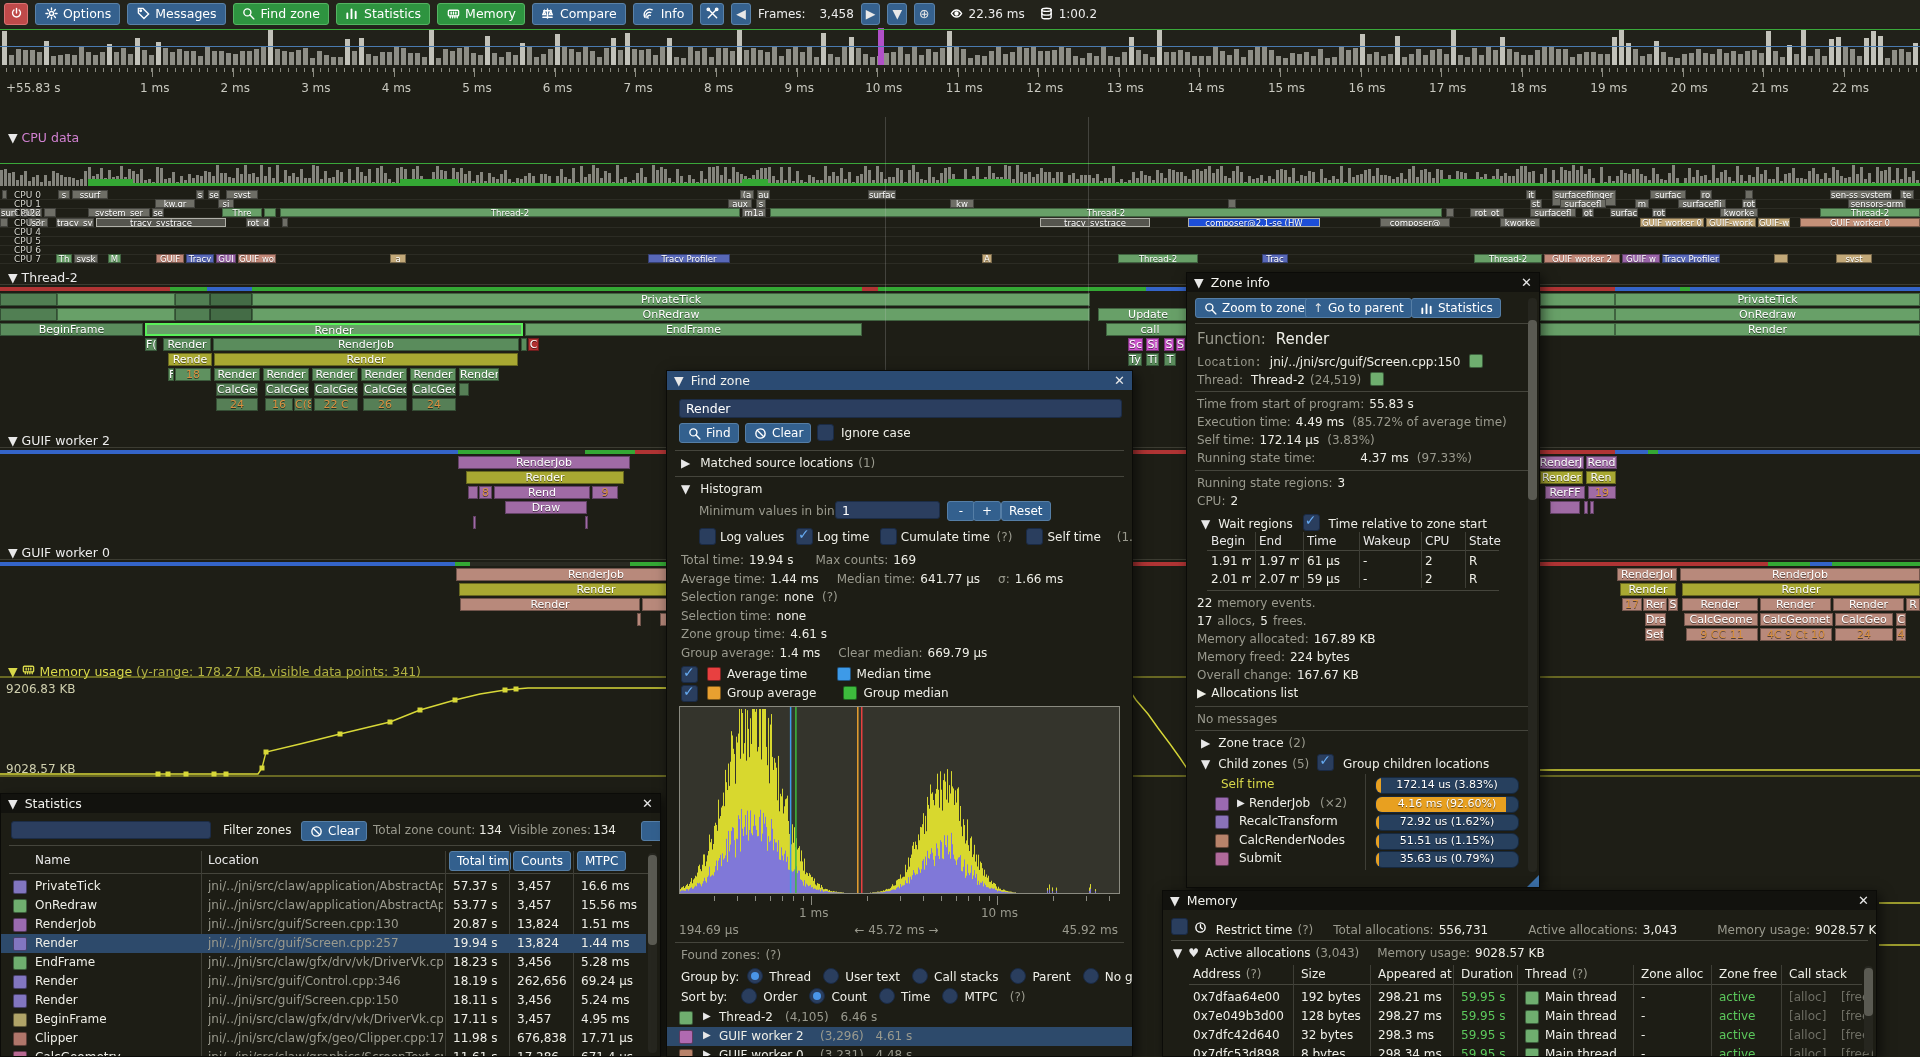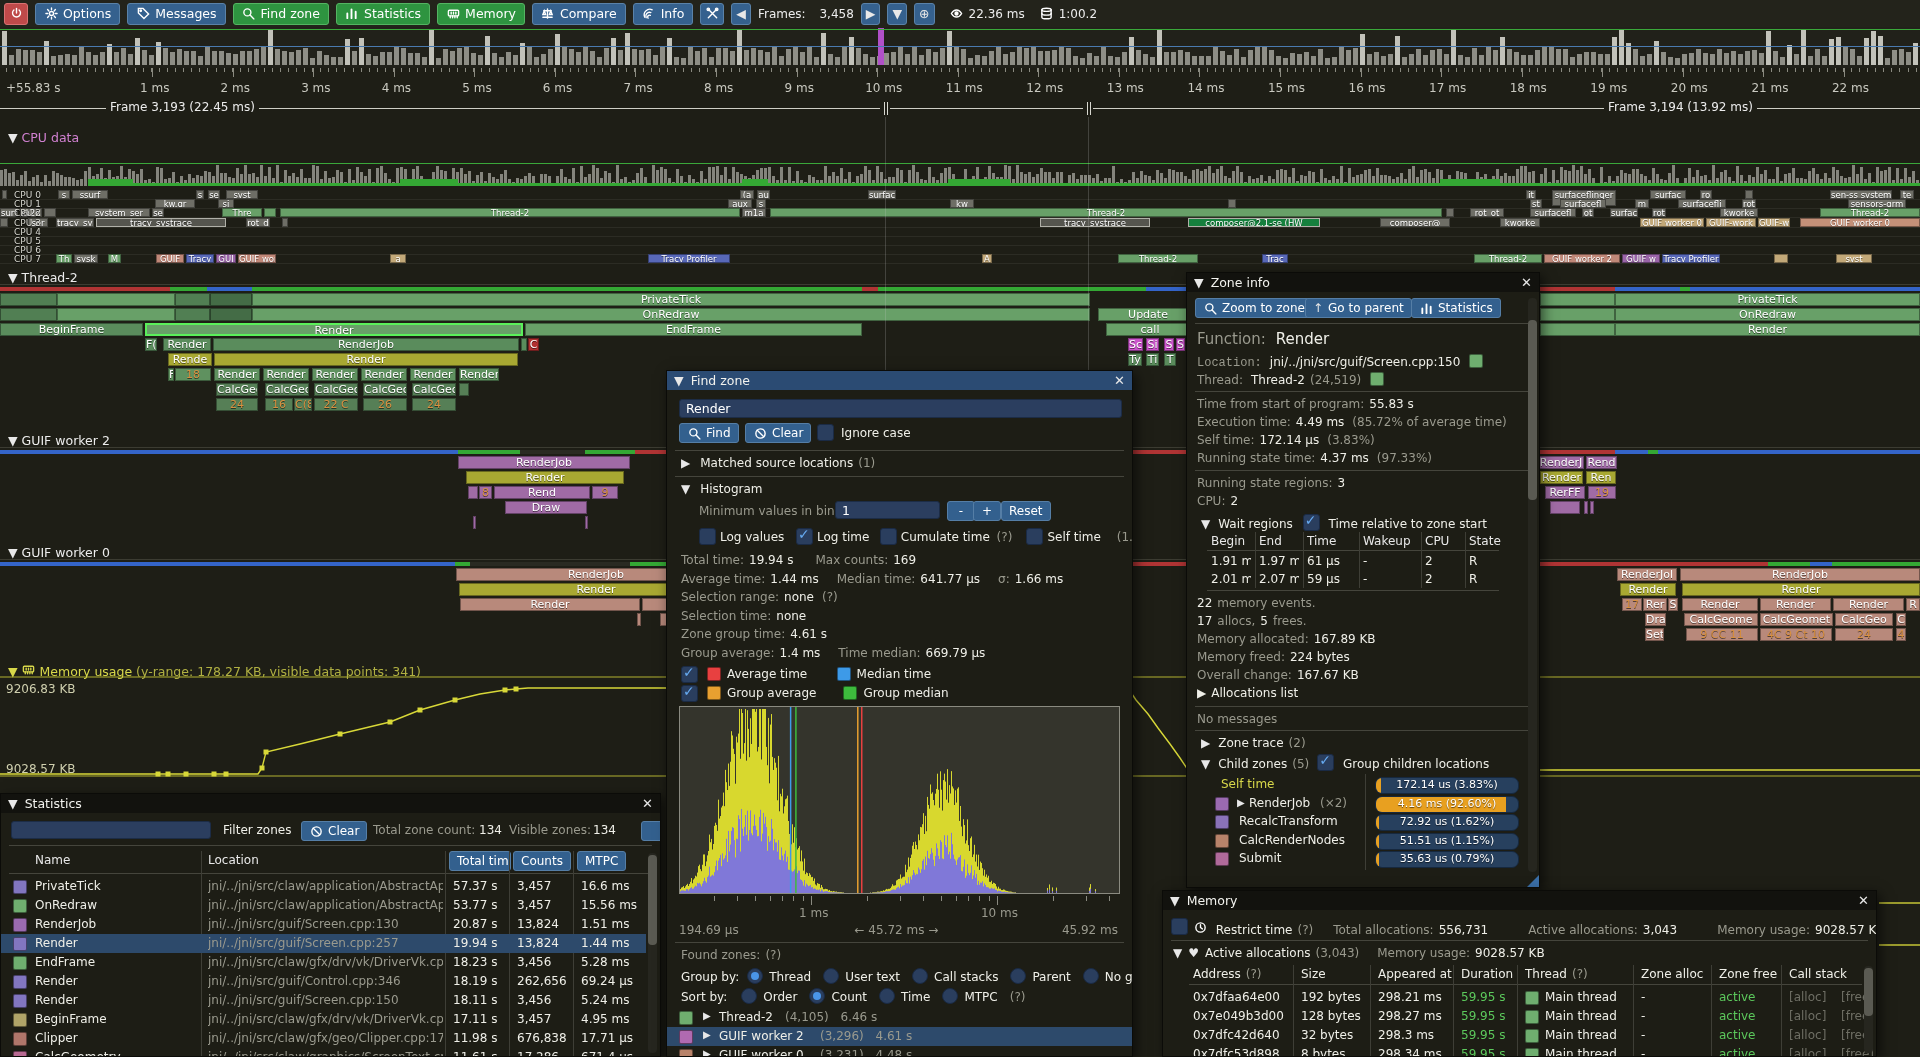--- a/index.html
+++ b/index.html
@@ -746,31 +746,20 @@
       <div class="tick" style="left: 1602.3px; height: 9px;"></div>
       <span class="rlabel" style="left: 1590.26px;">19 ms</span>
       <div class="tick" style="left: 1682.8px; height: 9px;"></div>
       <span class="rlabel" style="left: 1670.83px;">20 ms</span>
       <div class="tick" style="left: 1763.4px; height: 9px;"></div>
       <span class="rlabel" style="left: 1751.4px;">21 ms</span>
       <div class="tick" style="left: 1844px; height: 9px;"></div>
       <span class="rlabel" style="left: 1831.97px;">22 ms</span>
     </div>
 
-  <div id="framemarks">
-      <div class="fline" style="left: 0px; width: 880px;"></div>
-      <div class="fline" style="left: 890px; width: 193px;"></div>
-      <div class="fline" style="left: 1093px; width: 827px;"></div>
-      <div class="fsep" style="left: 884px;"></div>
-      <div class="fsep" style="left: 887px;"></div>
-      <div class="fsep" style="left: 1087px;"></div>
-      <div class="fsep" style="left: 1090px;"></div>
-      <span class="flabel" style="left: 106px;">Frame 3,193 (22.45 ms)</span>
-      <span class="flabel" style="left: 1604px;">Frame 3,194 (13.92 ms)</span>
-    </div>
 
   <div id="timeline">
       <div class="seclab" style="left: 8px; top: 130px; color: rgb(208, 128, 208);"><span class="caret">▼ </span><span>CPU data</span></div>
       <div style="position: absolute; left: 0px; top: 163px; width: 1920px; height: 1px; background: rgb(58, 168, 58);"></div>
       <div style="position: absolute; left: 0px; top: 170.234px; width: 3px; height: 15.7659px; background: rgb(132, 132, 124);"></div>
       <div style="position: absolute; left: 4px; top: 169.057px; width: 3px; height: 16.9426px; background: rgb(132, 132, 124);"></div>
       <div style="position: absolute; left: 8px; top: 173.437px; width: 3px; height: 12.5635px; background: rgb(132, 132, 124);"></div>
       <div style="position: absolute; left: 12px; top: 171.827px; width: 3px; height: 14.1727px; background: rgb(132, 132, 124);"></div>
       <div style="position: absolute; left: 16px; top: 179.877px; width: 3px; height: 6.12343px; background: rgb(132, 132, 124);"></div>
       <div style="position: absolute; left: 20px; top: 175.476px; width: 3px; height: 10.5244px; background: rgb(132, 132, 124);"></div>
@@ -1315,21 +1304,21 @@
         <span style="position: absolute; left: 14px; top: 0px; font-size: 9px; color: rgb(216, 216, 208); z-index: 2; text-shadow: rgb(0, 0, 0) 0px 1px 1px;">CPU 2</span>
       </div>
       <div class="rowc" style="top: 217.6px; height: 9px; border-bottom: 1px solid rgb(44, 44, 36);">
         <div class="zone cpuzone" style="left: 0px; width: 8px; height: 9px; line-height: 8px; font-size: 8.5px; background: rgb(110, 110, 102);"></div>
         <div class="zone cpuzone" style="left: 28px; width: 20px; height: 9px; line-height: 8px; font-size: 8.5px; background: rgb(110, 110, 102);">ser</div>
         <div class="zone cpuzone" style="left: 56px; width: 38px; height: 9px; line-height: 8px; font-size: 8.5px; background: rgb(110, 110, 102);">tracy_sysn</div>
         <div class="zone cpuzone" style="left: 96px; width: 130px; height: 9px; line-height: 8px; font-size: 8.5px; background: rgb(85, 85, 78); border-color: rgb(176, 176, 168);">tracy_systrace</div>
         <div class="zone cpuzone" style="left: 246px; width: 24px; height: 9px; line-height: 8px; font-size: 8.5px; background: rgb(110, 110, 102);">rot_d</div>
         <div class="zone cpuzone" style="left: 282px; width: 6px; height: 9px; line-height: 8px; font-size: 8.5px; background: rgb(110, 110, 102);"></div>
         <div class="zone cpuzone" style="left: 1040px; width: 110px; height: 9px; line-height: 8px; font-size: 8.5px; background: rgb(85, 85, 78); border-color: rgb(176, 176, 168);">tracy_systrace</div>
-        <div class="zone cpuzone" style="left: 1188px; width: 132px; height: 9px; line-height: 8px; font-size: 8.5px; background: #15803d; border-color: rgb(176, 176, 168);">composer@2.1-se (HW</div>
+        <div class="zone cpuzone" style="left: 1188px; width: 132px; height: 9px; line-height: 8px; font-size: 8.5px; background: #1d4ed8; border-color: rgb(176, 176, 168);">composer@2.1-se (HW</div>
         <div class="zone cpuzone" style="left: 1380px; width: 70px; height: 9px; line-height: 8px; font-size: 8.5px; background: rgb(110, 110, 102);">composer@</div>
         <div class="zone cpuzone" style="left: 1500px; width: 40px; height: 9px; line-height: 8px; font-size: 8.5px; background: rgb(110, 110, 102);">kworke</div>
         <div class="zone cpuzone" style="left: 1640px; width: 64px; height: 9px; line-height: 8px; font-size: 8.5px; background: rgb(194, 168, 120);">GUIF worker 0</div>
         <div class="zone cpuzone" style="left: 1706px; width: 50px; height: 9px; line-height: 8px; font-size: 8.5px; background: rgb(194, 168, 120);">GUIF-work</div>
         <div class="zone cpuzone" style="left: 1758px; width: 32px; height: 9px; line-height: 8px; font-size: 8.5px; background: rgb(194, 168, 120);">GUIF-w</div>
         <div class="zone cpuzone" style="left: 1800px; width: 120px; height: 9px; line-height: 8px; font-size: 8.5px; background: rgb(196, 144, 120);">GUIF worker 0</div>
         <span style="position: absolute; left: 14px; top: 0px; font-size: 9px; color: rgb(216, 216, 208); z-index: 2; text-shadow: rgb(0, 0, 0) 0px 1px 1px;">CPU 3</span>
       </div>
       <div class="rowc" style="top: 226.8px; height: 9px; border-bottom: 1px solid rgb(44, 44, 36);">
         <span style="position: absolute; left: 14px; top: 0px; font-size: 9px; color: rgb(216, 216, 208); z-index: 2; text-shadow: rgb(0, 0, 0) 0px 1px 1px;">CPU 4</span>
@@ -1742,21 +1731,21 @@
         <span class="val" style="position: absolute; left: 233.8px; top: 140px;">Cumulate time</span>
         <span class="lab" style="position: absolute; left: 329.6px; top: 140px;">(?)</span>
         <div class="cb" style="position: absolute; left: 359.4px; top: 138px;"></div>
         <span class="val" style="position: absolute; left: 380.4px; top: 140px;">Self time</span>
         <span class="lab" style="position: absolute; left: 449.8px; top: 140px;">(1.16%)</span>
         <div class="rich" style="left: 14px; top: 163px;"><span class="lab">Total time:</span><span class="val" style="margin-right: 22px;">19.94 s</span><span class="lab">Max counts:</span><span class="val">169</span></div>
         <div class="rich" style="left: 14px; top: 181.5px;"><span class="lab">Average time:</span><span class="val" style="margin-right: 18px;">1.44 ms</span><span class="lab">Median time:</span><span class="val" style="margin-right: 18px;">641.77 µs</span><span class="lab">σ:</span><span class="val">1.66 ms</span></div>
         <div class="rich" style="left: 14px; top: 200px;"><span class="lab">Selection range:</span><span class="val" style="margin-right: 8px;">none</span><span class="lab">(?)</span></div>
         <div class="rich" style="left: 14px; top: 218.5px;"><span class="lab">Selection time:</span><span class="val">none</span></div>
         <div class="rich" style="left: 14px; top: 237px;"><span class="lab">Zone group time:</span><span class="val">4.61 s</span></div>
-        <div class="rich" style="left: 14px; top: 255.5px;"><span class="lab">Group average:</span><span class="val" style="margin-right: 18px;">1.4 ms</span><span class="lab">Time median:</span><span class="val">669.79 µs</span></div>
+        <div class="rich" style="left: 14px; top: 255.5px;"><span class="lab">Group average:</span><span class="val" style="margin-right: 18px;">1.4 ms</span><span class="lab">Clear median:</span><span class="val">669.79 µs</span></div>
         <div class="cb on" style="position: absolute; left: 14px; top: 276px;"></div>
         <div class="swatch" style="position: absolute; left: 40px; top: 277px; background: rgb(232, 64, 64);"></div>
         <span class="val" style="position: absolute; left: 60px; top: 277px;">Average time</span>
         <div class="swatch" style="position: absolute; left: 169.6px; top: 277px; background: rgb(61, 154, 232);"></div>
         <span class="val" style="position: absolute; left: 189.6px; top: 277px;">Median time</span>
         <div class="cb on" style="position: absolute; left: 14px; top: 295px;"></div>
         <div class="swatch" style="position: absolute; left: 40px; top: 296px; background: rgb(232, 160, 48);"></div>
         <span class="val" style="position: absolute; left: 60px; top: 296px;">Group average</span>
         <div class="swatch" style="position: absolute; left: 176.4px; top: 296px; background: rgb(61, 187, 61);"></div>
         <span class="val" style="position: absolute; left: 196.4px; top: 296px;">Group median</span>
@@ -1851,21 +1840,21 @@
           <span>Statistics</span>
         </div>
         <div class="sepln" style="top: 31px;"></div>
         <div class="rich" style="left: 10px; top: 38px; font-size: 15px;"><span class="lab" style="margin-right: 10px;">Function:</span><span class="val">Render</span></div>
         <div class="rich" style="left: 10px; top: 62px;"><span class="lab" style="margin-right: 8px; font-family: Liberation Mono, monospace;">Location:</span><span class="val">jni/../jni/src/guif/Screen.cpp:150</span><div class="swatch" style="background: rgb(111, 174, 111); margin-left: 4px;"></div></div>
         <div class="rich" style="left: 10px; top: 80px;"><span class="lab" style="margin-right: 8px;">Thread:</span><span class="val">Thread-2</span><span class="lab">(24,519)</span><div class="swatch" style="background: rgb(111, 174, 111); margin-left: 4px;"></div></div>
         <div class="sepln" style="top: 99px;"></div>
         <div class="rich" style="left: 10px; top: 105px;"><span class="lab">Time from start of program:</span><span class="val">55.83 s</span></div>
         <div class="rich" style="left: 10px; top: 123px;"><span class="lab">Execution time:</span><span class="val" style="margin-right: 8px;">4.49 ms</span><span class="lab">(85.72% of average time)</span></div>
         <div class="rich" style="left: 10px; top: 141px;"><span class="lab">Self time:</span><span class="val" style="margin-right: 8px;">172.14 µs</span><span class="lab">(3.83%)</span></div>
-        <div class="rich" style="left: 10px; top: 159px;"><span class="lab">Running state time:</span><span class="val" style="margin-right: 8px;">4.37 ms</span><span class="lab">(97.33%)</span></div>
+        <div class="rich" style="left: 10px; top: 159px;"><span class="lab">Running state time:</span><span class="val" style="margin-right: 8px; margin-left: 40px;">4.37 ms</span><span class="lab">(97.33%)</span></div>
         <div class="sepln" style="top: 178px;"></div>
         <div class="rich" style="left: 10px; top: 184px;"><span class="lab">Running state regions:</span><span class="val">3</span></div>
         <div class="rich" style="left: 10px; top: 202px;"><span class="lab">CPU:</span><span class="val">2</span></div>
         <div class="rich" style="left: 14px; top: 222px;"><span class="caret" style="margin-right: 8px;">▼</span><span class="val" style="margin-right: 10px;">Wait regions</span><span class="cb on"></span><span class="val"> Time relative to zone start</span></div>
         <span class="hcell" style="left: 24px; top: 242px; width: 42px;">Begin</span>
         <span class="hcell" style="left: 72px; top: 242px; width: 42px;">End</span>
         <span class="hcell" style="left: 120px; top: 242px; width: 50px;">Time</span>
         <span class="hcell" style="left: 176px; top: 242px; width: 56px;">Wakeup</span>
         <span class="hcell" style="left: 238px; top: 242px; width: 38px;">CPU</span>
         <span class="hcell" style="left: 282px; top: 242px; width: 36px;">State</span>

